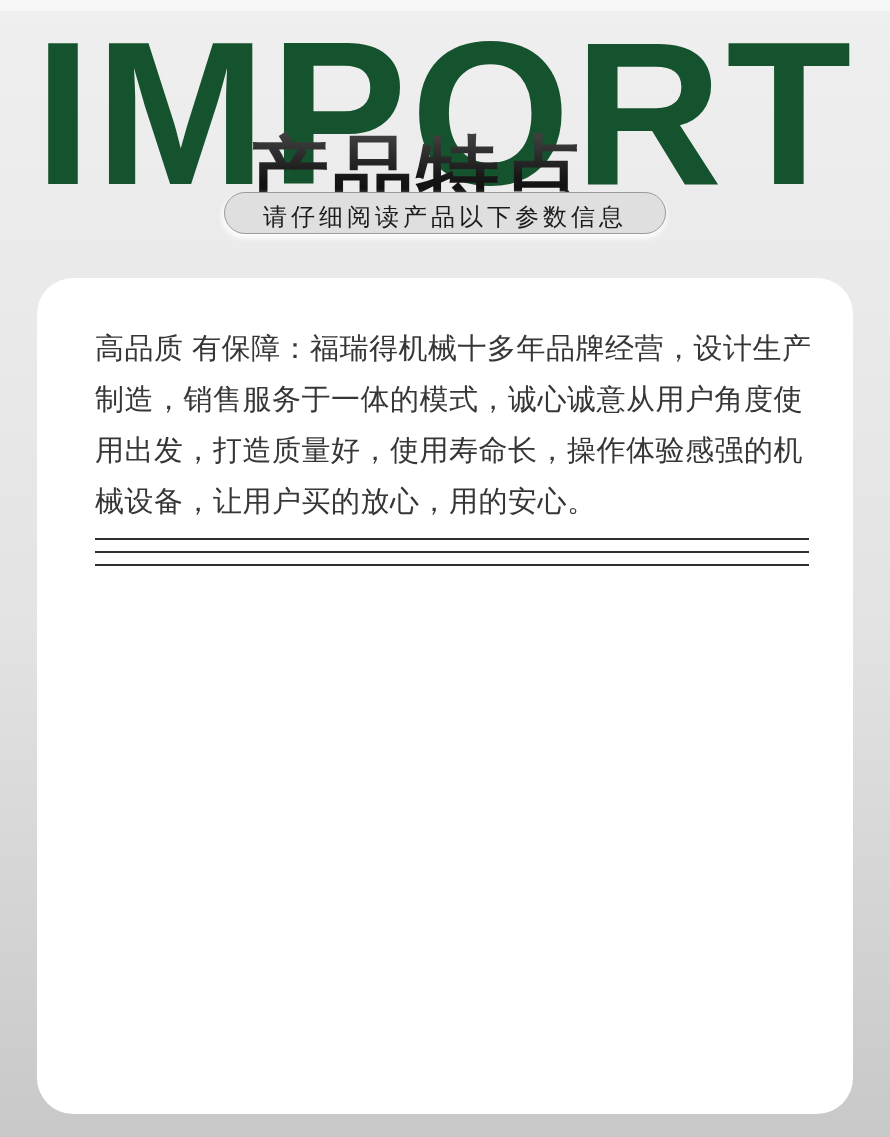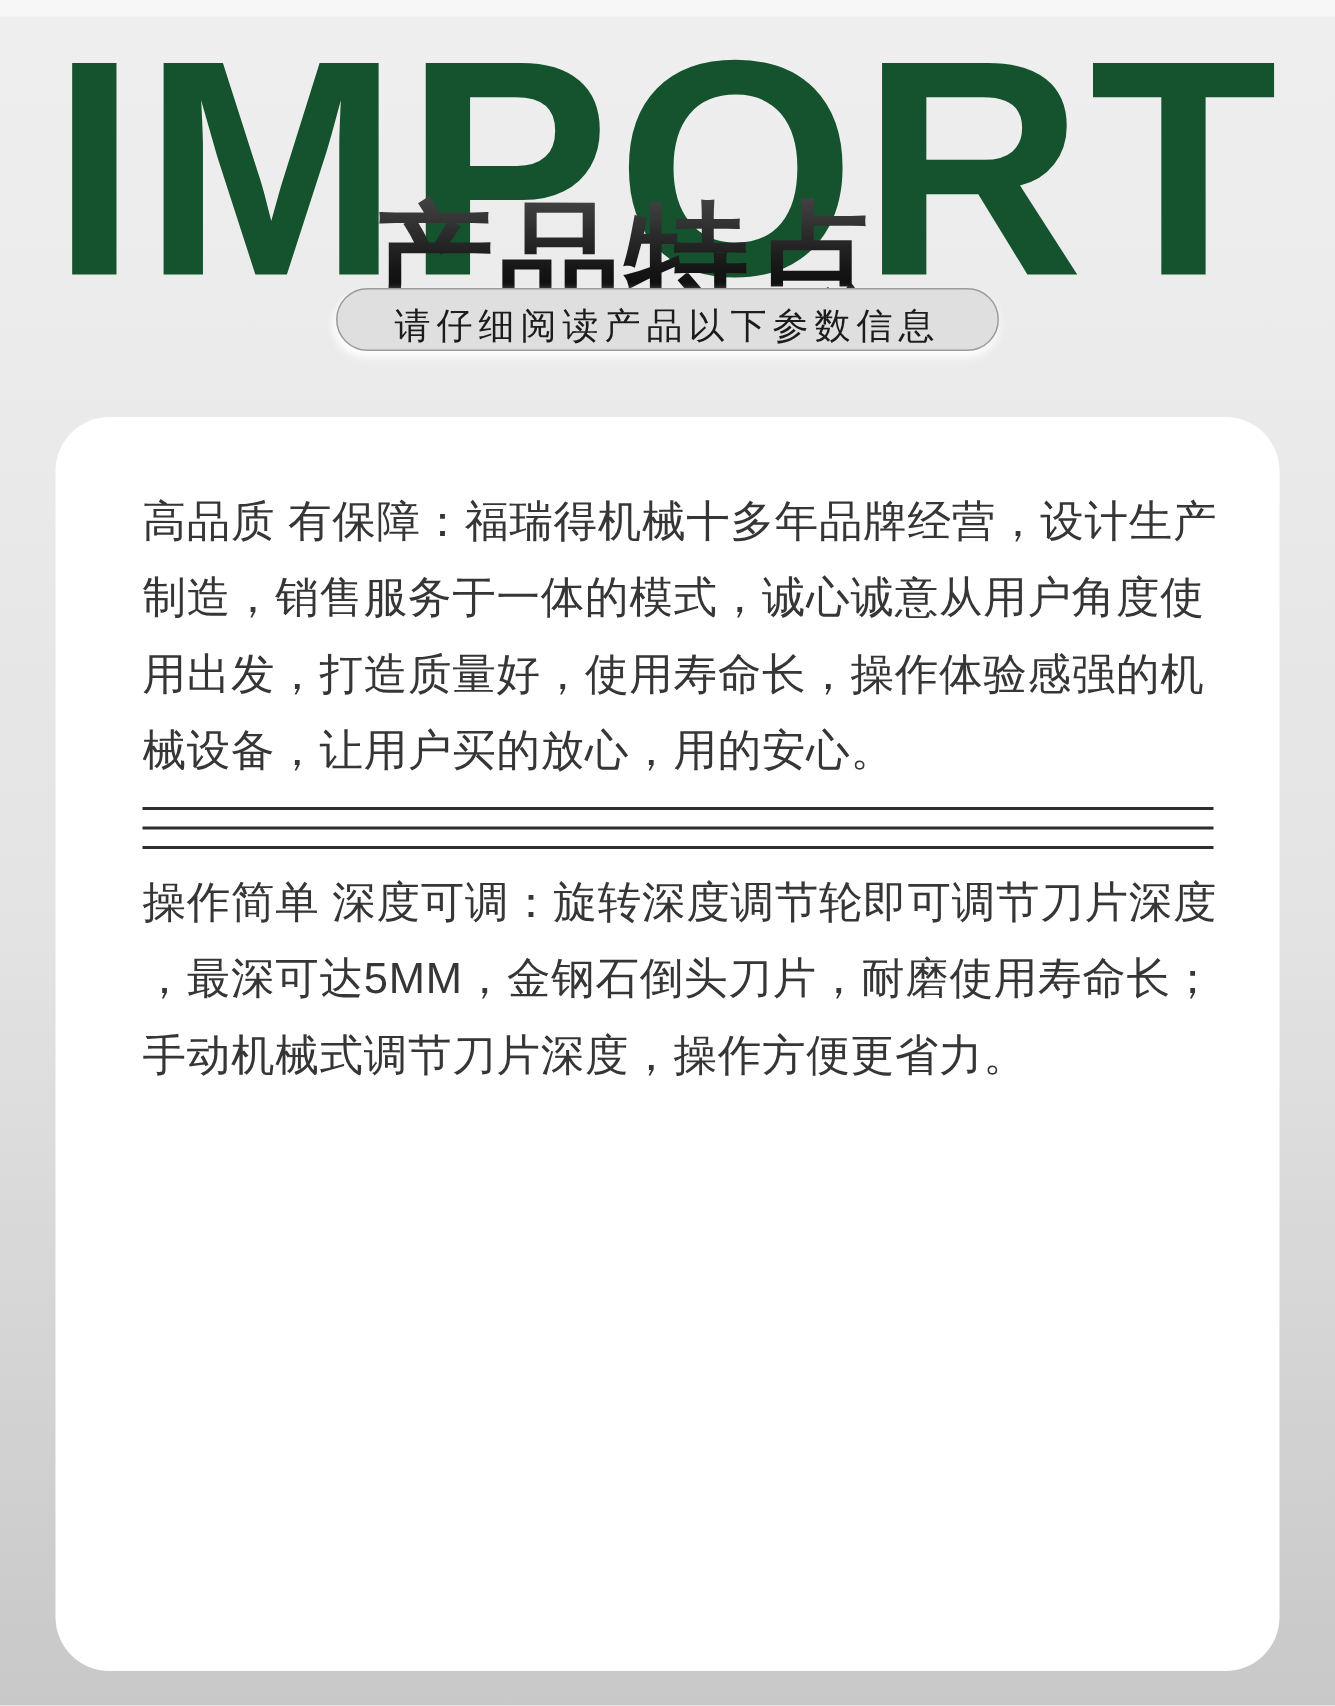--- a/index.html
+++ b/index.html
@@ -110,16 +110,13 @@
 </div>
 
 <div class="feature-card">
   <p class="feature-paragraph">高品质 有保障：福瑞得机械十多年品牌经营，设计生产
 制造，销售服务于一体的模式，诚心诚意从用户角度使
 用出发，打造质量好，使用寿命长，操作体验感强的机
 械设备，让用户买的放心，用的安心。</p>
   <hr class="divider">
   <hr class="divider">
   <hr class="divider">
-  <p class="feature-paragraph">操作简单 深度可调：旋转深度调节轮即可调节刀片深度
-，最深可达5MM，金钢石倒头刀片，耐磨使用寿命长；
-手动机械式调节刀片深度，操作方便更省力。</p>
 </div>
 
 </body></html>

